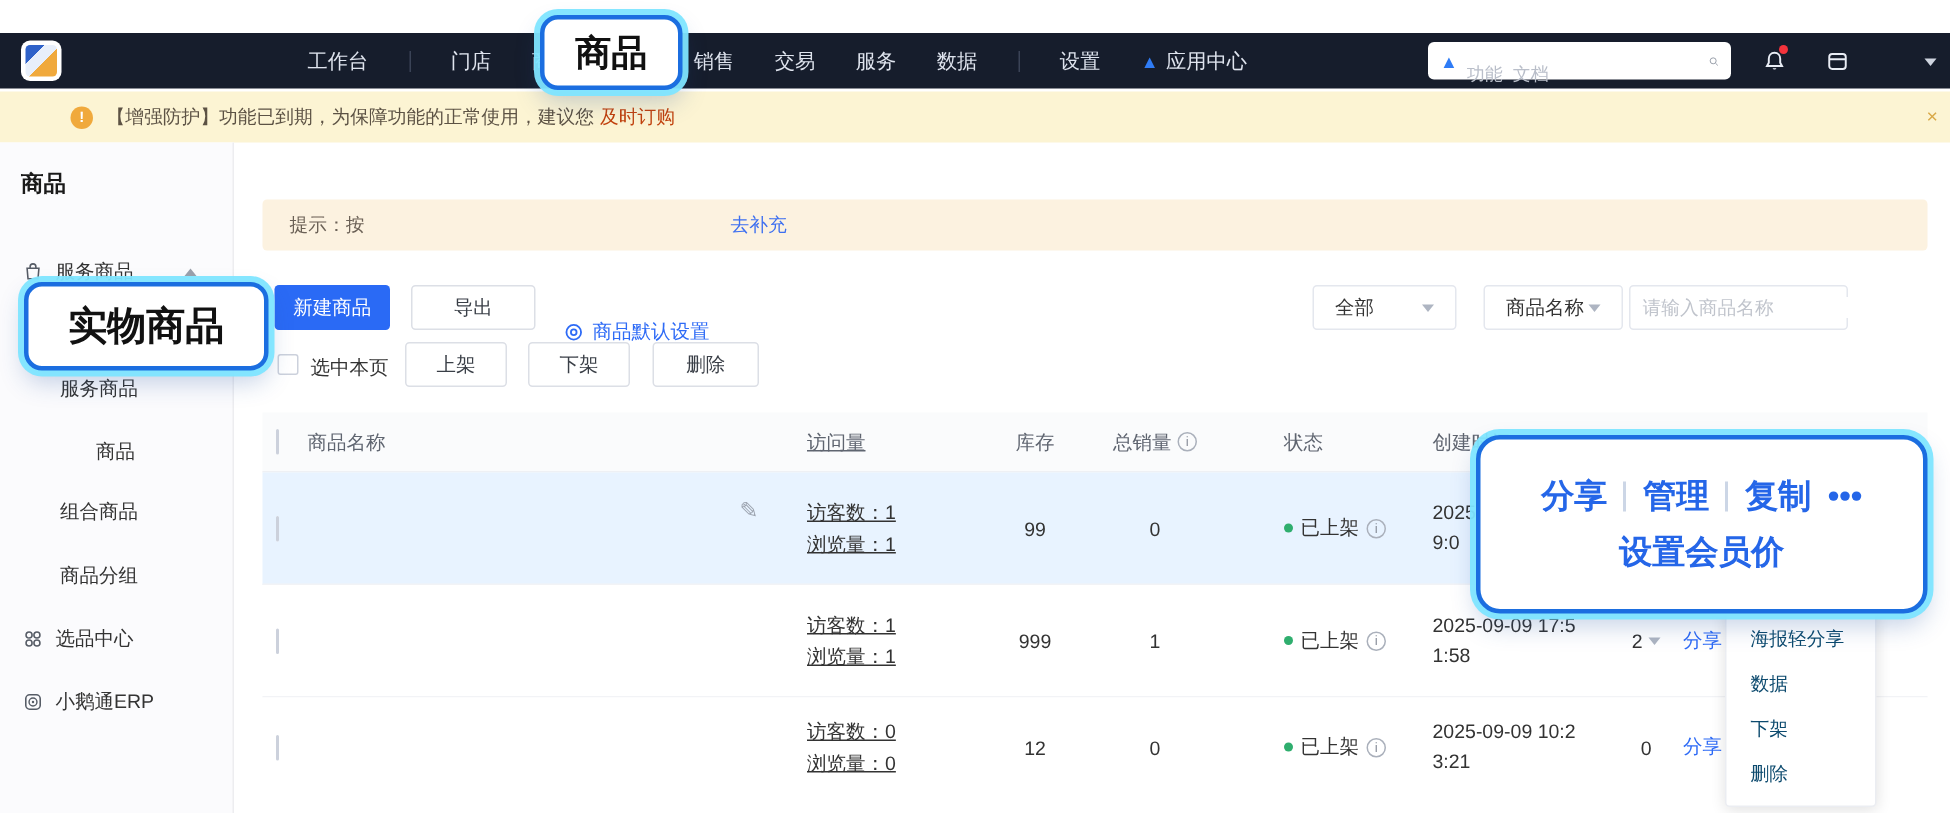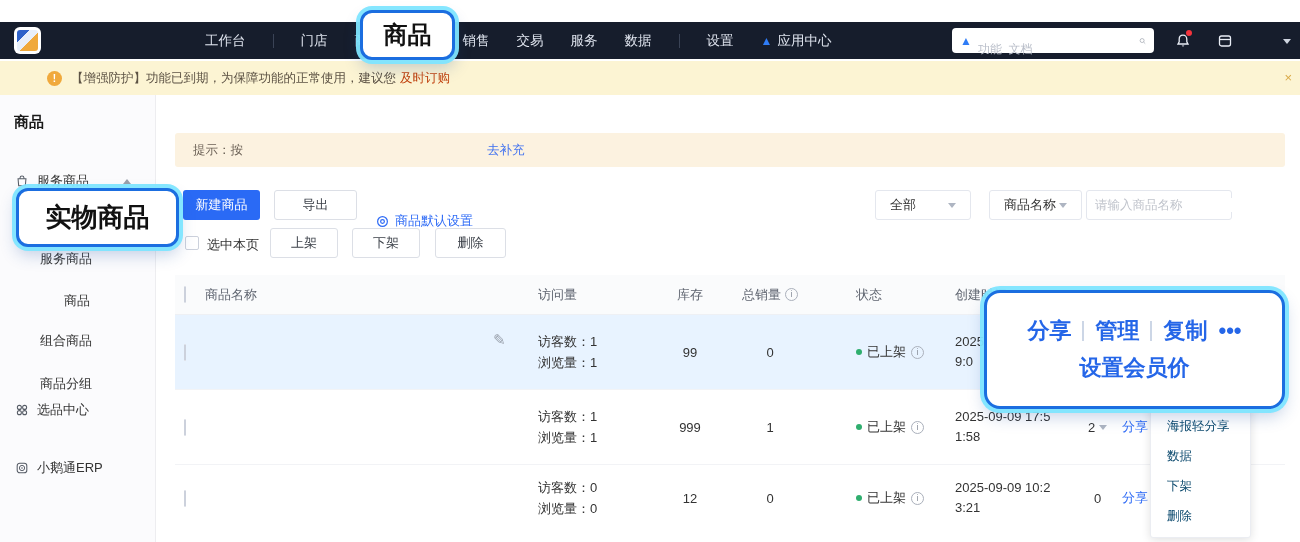--- a/index.html
+++ b/index.html
@@ -58,21 +58,21 @@
   .search-input input::placeholder { color:#c0c4cc; }
 
   
   .table { position:absolute; left:175px; top:275px; width:1110px; }
   .trow { display:grid; grid-template-columns:30px 325px 120px 80px 80px 140px 125px 45px 165px; align-items:center; }
   .thead { height:40px; background:#fafbfc; border-bottom:1px solid #eef0f4; font-size:13px; color:#5f6570; }
   .tr { height:75px; border-bottom:1px solid #f2f3f6; font-size:13px; color:#333; background:#fff; }
   .tr.hl { background:#e8f3ff; }
   .tr.last { height:66px; border-bottom:none; }
   .c-chk { padding-left:9px; }
-  .c-visits { padding-left:8px; }
+  .c-visits { padding-left:8px;text-decoration:underline; }
   .c-center { text-align:center; }
   .c-status { padding-left:46px; display:flex; align-items:center; gap:5px; }
   .c-time { padding-left:5px; line-height:20px; }
   .c-name { position:relative; height:100%; }
   .pencil { position:absolute; left:288px; top:16px; color:#9aa1ad; font-size:15px; }
   .stat-line { line-height:21px; white-space:nowrap; }
   .green-dot { width:6px; height:6px; border-radius:50%; background:#2fae6e; flex:none; }
   .info-ic { width:13px; height:13px; border:1px solid #aab0bb; border-radius:50%; color:#8a909b; font-size:9px; display:inline-flex; align-items:center; justify-content:center; line-height:1; }
   .sort-cell { display:flex; align-items:center; justify-content:center; gap:4px; }
   .action-link { color:#2e6bf6; cursor:pointer; padding-left:2px; }
@@ -171,21 +171,21 @@
     <div class="sb-item" style="left:64px; top:197px;">
       <span>商品</span>
     </div>
     <div class="sb-item" style="left:40px; top:237px;">
       <span>组合商品</span>
     </div>
     <div class="sb-item" style="left:40px; top:280px;">
       <span>商品分组</span>
     </div>
 
-    <div class="sb-item" style="left:14px; top:306px;">
+    <div class="sb-item" style="left:14px; top:322px;">
       <span class="sb-ic">
         <svg width="14" height="14" viewBox="0 0 16 16">
             <circle cx="5" cy="5" r="2.3" fill="none" stroke="#565c66" stroke-width="1.2"></circle>
             <circle cx="11" cy="5" r="2.3" fill="none" stroke="#565c66" stroke-width="1.2"></circle>
             <circle cx="5" cy="11" r="2.3" fill="none" stroke="#565c66" stroke-width="1.2"></circle>
             <circle cx="11" cy="11" r="2.3" fill="none" stroke="#565c66" stroke-width="1.2"></circle>
           </svg>
       </span>
       <span>选品中心</span>
     </div>

